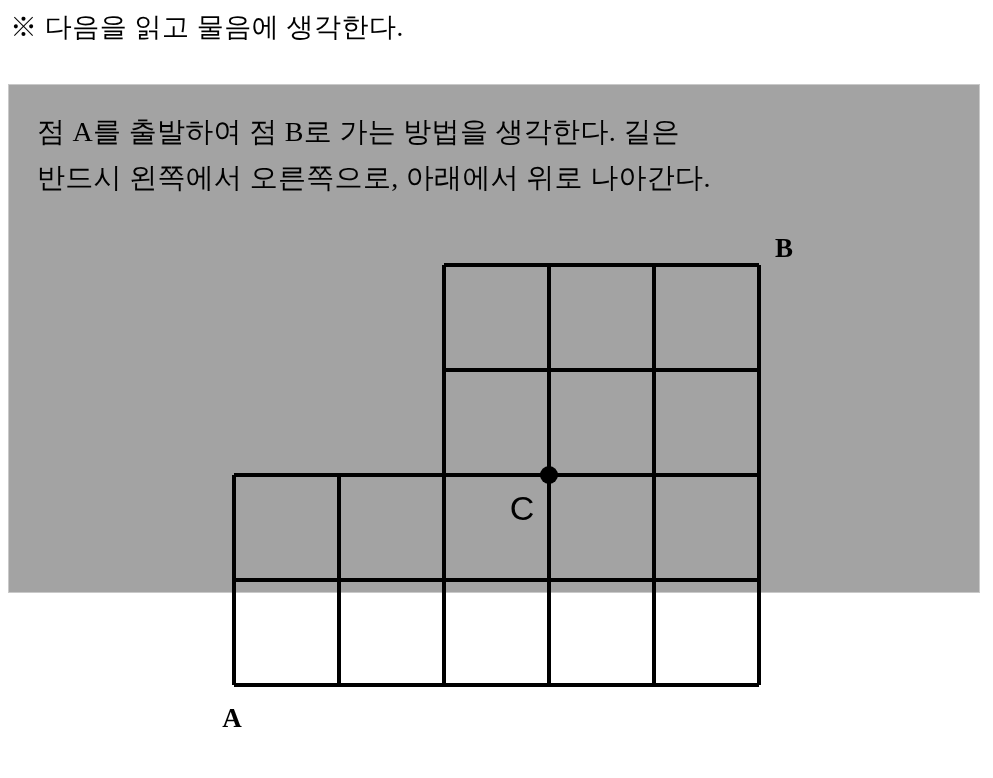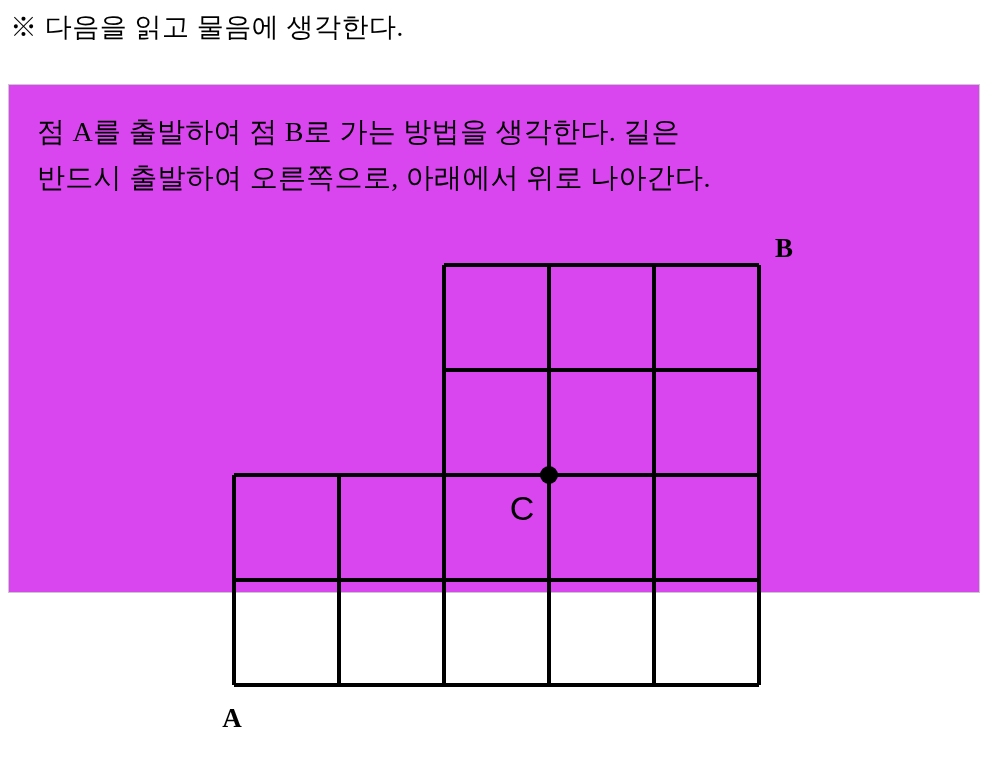--- a/index.html
+++ b/index.html
@@ -30,21 +30,21 @@
     white-space: nowrap;
   }
   .box {
     position: absolute;
     left: 8px;
     top: 84px;
     width: 972px;
     height: 509px;
     border: 1px solid #c9c9c9;
     box-sizing: border-box;
-    background: #d946ef;
+    background: #a3a3a3;
   }
   .passage {
     position: absolute;
     left: 28px;
     top: 24px;
     width: 920px;
     font-size: 28px;
     line-height: 46px;
     letter-spacing: 0.3px;
   }
@@ -77,21 +77,21 @@
 <body>
 
 <div id="page">
 
   <div class="instruction">※ 다음을 읽고 물음에 생각한다.</div>
 
   <div class="box">
 
     <div class="passage">
       <div class="line">점 A를 출발하여 점 B로 가는 방법을 생각한다. 길은</div>
-      <div class="line">반드시 출발하여 오른쪽으로, 아래에서 위로 나아간다.</div>
+      <div class="line">반드시 왼쪽에서 오른쪽으로, 아래에서 위로 나아간다.</div>
     </div>
 
     <div class="figure-wrap">
       <svg class="figure" width="640" height="500" viewBox="0 0 640 500">
 
         <g stroke="#000000" stroke-width="4" fill="none" shape-rendering="crispEdges">
 
           <line x1="60" y1="450" x2="585" y2="450"></line>
 
           <line x1="60" y1="345" x2="585" y2="345"></line>

